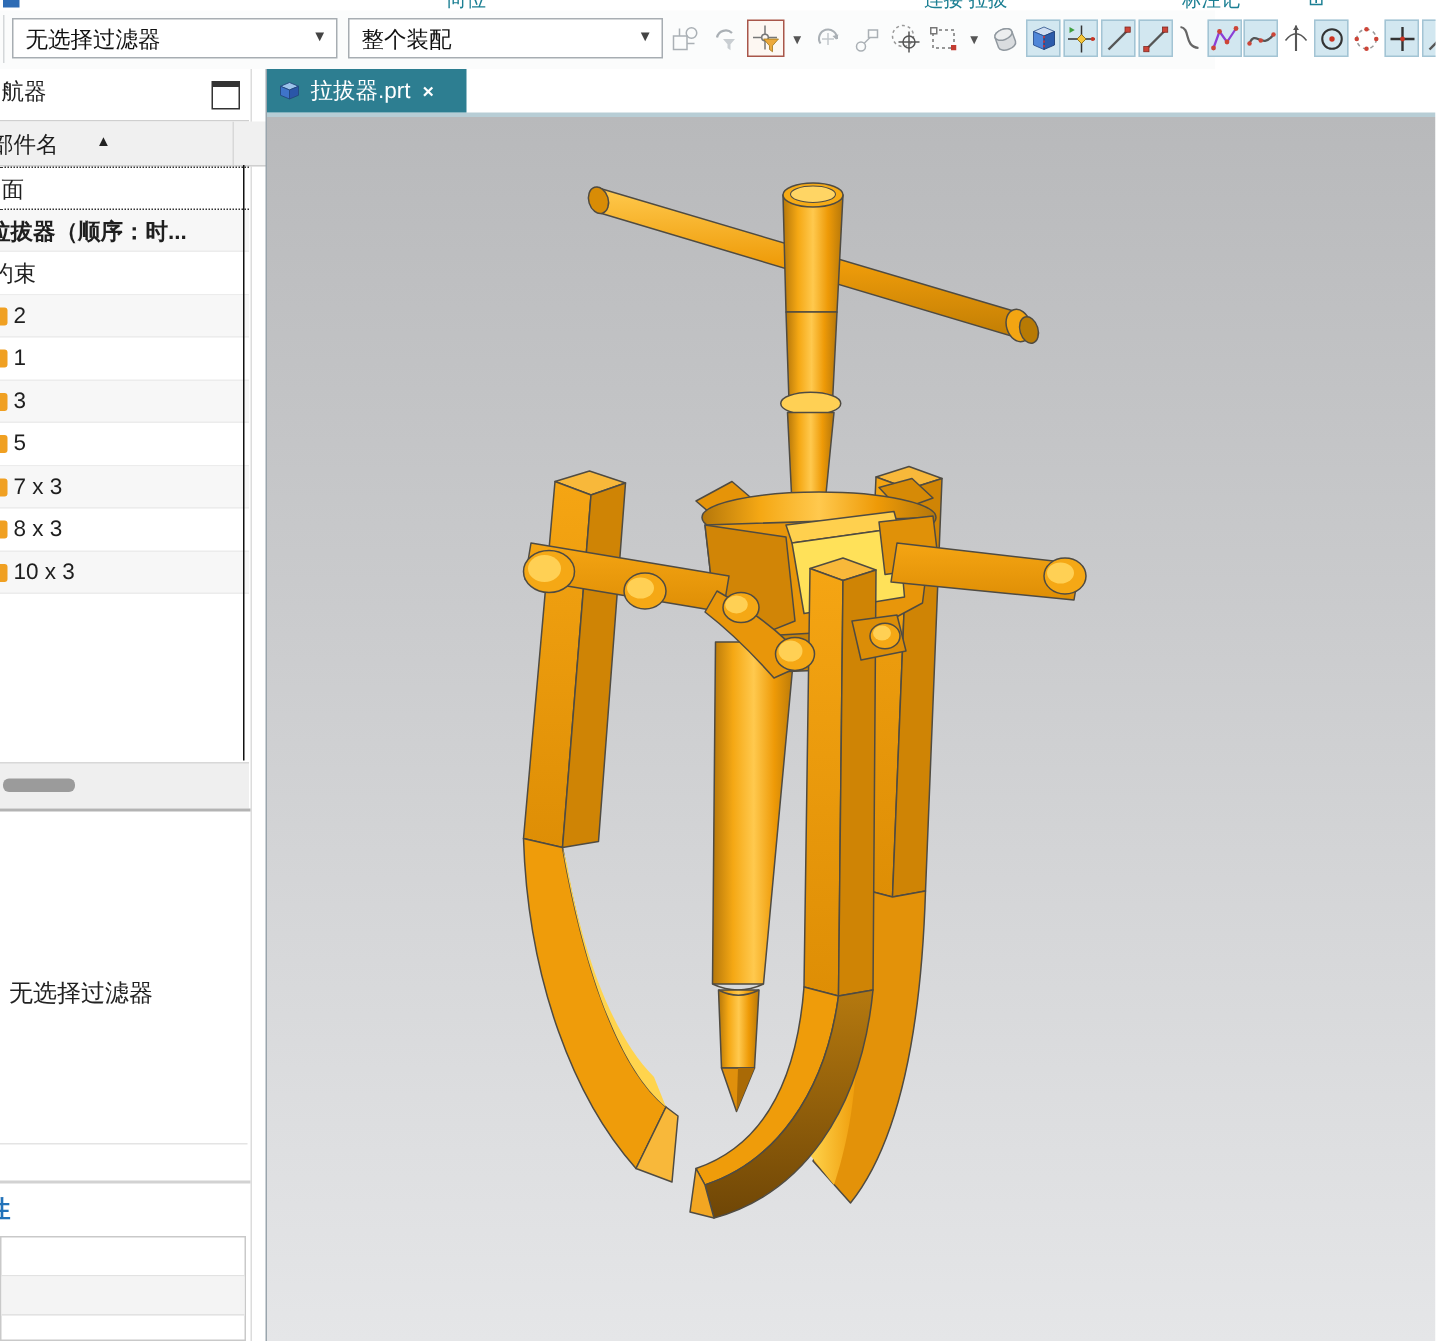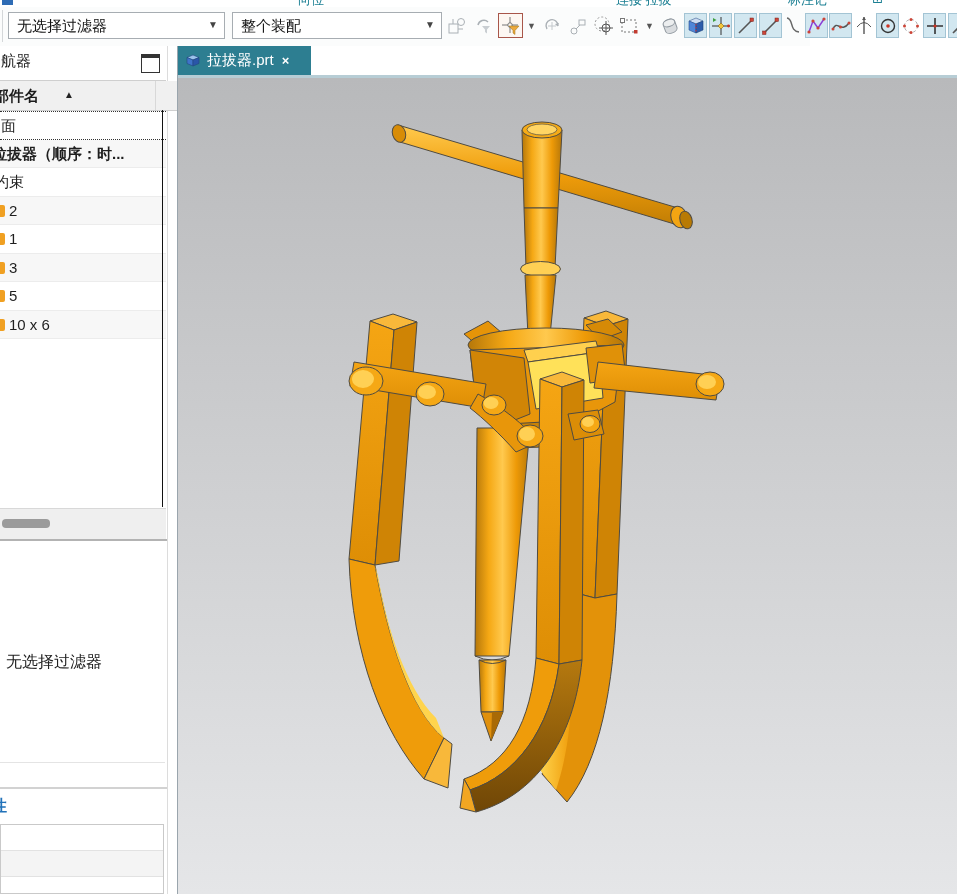--- a/index.html
+++ b/index.html
@@ -17,21 +17,21 @@
   .dd .arr{position:absolute;right:6px;top:6px;font-size:10px;color:#444;}
   .ico{position:absolute;top:6px;width:23px;height:25px;display:flex;align-items:center;justify-content:center;}
   .ico.bgb{background:#d2e7f0;border:1px solid #a3c4d4;width:21px;height:23px;}
   .ico.actf{background:#fdf7f2;border:1px solid #a8564a;width:23px;height:23px;}
   .dd-mini{position:absolute;top:14px;font-size:9px;color:#555;}
   
   .sidebar{position:absolute;left:0;top:46px;width:167px;height:848px;background:#fff;border-right:1px solid #dcdcdc;}
   .nav-title{position:absolute;left:1px;top:6px;font-size:15px;color:#1a1a1a;}
   .winbox{position:absolute;left:141px;top:8px;width:17px;height:14px;border:1px solid #333;border-top:4px solid #333;background:#fff;}
   .tree{position:absolute;left:0;top:34px;width:166px;height:461px;border-top:1px solid #cfcfcf;}
-  .tree-head{position:absolute;left:0;top:0;width:190px;height:29px;background:#f0f0f0;border-bottom:1px solid #cfcfcf;overflow:hidden;font-weight:bold;}
+  .tree-head{position:absolute;left:0;top:0;width:190px;height:29px;background:#f0f0f0;border-bottom:1px solid #cfcfcf;overflow:hidden;}
   .tree-head .lbl{position:absolute;left:0;top:6px;font-size:15px;margin-left:-6px;white-space:nowrap;}
   .tree-head .sort{position:absolute;left:64px;top:8px;font-size:10px;color:#222;}
   .hd-div{position:absolute;left:155px;top:0;width:1px;height:29px;background:#d8d8d8;}
   .rows{position:absolute;left:0;top:30px;width:166px;}
   .trow{position:relative;width:166px;height:28.5px;border-bottom:1px solid #ececec;overflow:hidden;box-sizing:border-box;}
   .trow:nth-child(even){background:#f7f7f7;}
   .trow .lbl{position:absolute;left:1px;top:5px;font-size:15px;white-space:nowrap;color:#1f1f1f;}
   .trow.bold .lbl{font-weight:bold;}
   .trow.clipA .lbl{margin-left:-9px;}
   .trow.clipB .lbl{margin-left:-7px;}
@@ -263,21 +263,29 @@
       <div class="trow sl">
           <span class="sliver"></span>
           <span class="lbl">3</span>
         </div>
       <div class="trow sl">
           <span class="sliver"></span>
           <span class="lbl">5</span>
         </div>
       <div class="trow sl">
           <span class="sliver"></span>
-          <span class="lbl">10 x 6</span>
+          <span class="lbl">7 x 3</span>
+        </div>
+      <div class="trow sl">
+          <span class="sliver"></span>
+          <span class="lbl">8 x 3</span>
+        </div>
+      <div class="trow sl">
+          <span class="sliver"></span>
+          <span class="lbl">10 x 3</span>
         </div>
     </div>
   </div>
   <div class="col-line"></div>
   <div class="hscroll">
     <div class="hthumb"></div>
   </div>
   <div class="panel-edge"></div>
 
   <span class="preview-msg">无选择过滤器</span>

